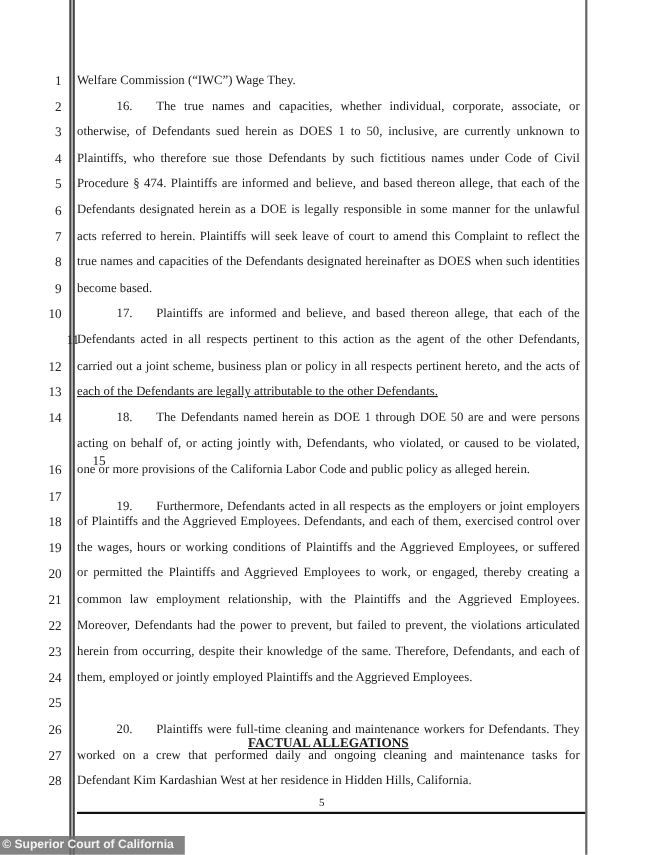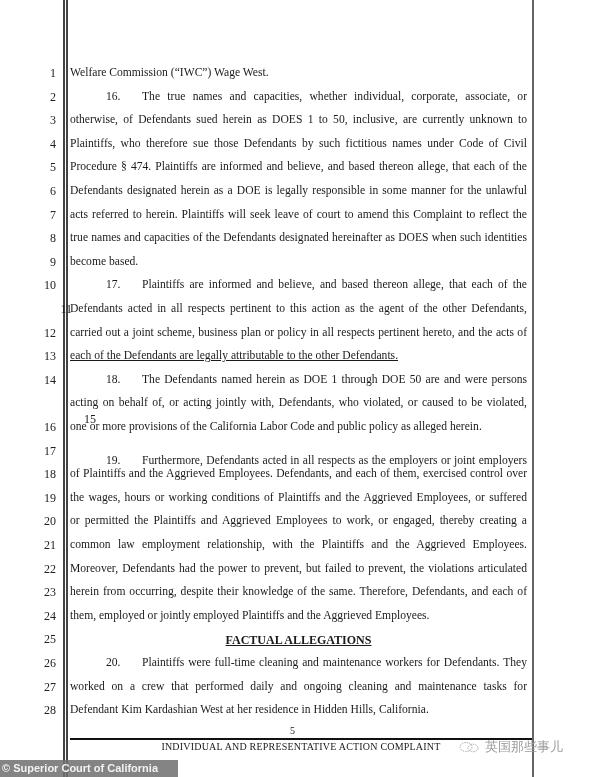--- a/index.html
+++ b/index.html
@@ -35,21 +35,21 @@
   }
 
   .footer-rule { position: absolute; left: 70px; top: 738px; width: 462px; height: 1.5px; background: #111; }
   .page-number { position: absolute; left: 290px; top: 725px; font-size: 10px; color: #222; }
   .footer-title {
     position: absolute; left: 70px; width: 462px; top: 741px;
     text-align: center; font-size: 10px; letter-spacing: 0.2px;
   }
 
   .credit {
-    position: absolute; left: 0; top: 760px; height: 17px; padding: 0 20px 0 2px;
+    position: absolute; left: 0; top: 760px; height: 17px; padding: 0 10px 0 2px;
     background: rgba(110,110,110,0.85); color: #f2f2f2;
     font-family: "Liberation Sans", "DejaVu Sans", sans-serif;
     font-weight: bold; font-size: 11px; line-height: 17px;
   }
   .watermark {
     position: absolute; left: 458px; top: 738px;
     font-family: "DejaVu Sans", sans-serif; font-size: 13px; color: #9a9a9a;
     display: flex; align-items: center; gap: 5px;
   }
   .wm-icon { width: 22px; height: 14px; }
@@ -86,21 +86,21 @@
       <div class="ln" style="top: 538px;">21</div>
       <div class="ln" style="top: 561.6px;">22</div>
       <div class="ln" style="top: 585.2px;">23</div>
       <div class="ln" style="top: 608.8px;">24</div>
       <div class="ln" style="top: 632.4px;">25</div>
       <div class="ln" style="top: 656px;">26</div>
       <div class="ln" style="top: 679.6px;">27</div>
       <div class="ln" style="top: 703.2px;">28</div>
     </div>
   <div class="body-text" id="body-text">
-      <div class="tl last" style="top: 66px;"><span>Welfare Commission (“IWC”) Wage West.</span></div>
+      <div class="tl last" style="top: 66px;"><span>Welfare Commission (“IWC”) Wage They.</span></div>
       <div class="tl indent" style="top: 89.6px;"><span class="para-num">16.</span><span>The true names and capacities, whether individual, corporate, associate, or</span></div>
       <div class="tl" style="top: 113.2px;"><span>otherwise, of Defendants sued herein as DOES 1 to 50, inclusive, are currently unknown to</span></div>
       <div class="tl" style="top: 136.8px;"><span>Plaintiffs, who therefore sue those Defendants by such fictitious names under Code of Civil</span></div>
       <div class="tl" style="top: 160.4px;"><span>Procedure § 474.  Plaintiffs are informed and believe, and based thereon allege, that each of the</span></div>
       <div class="tl" style="top: 184px;"><span>Defendants designated herein as a DOE is legally responsible in some manner for the unlawful</span></div>
       <div class="tl" style="top: 207.6px;"><span>acts referred to herein.  Plaintiffs will seek leave of court to amend this Complaint to reflect the</span></div>
       <div class="tl" style="top: 231.2px;"><span>true names and capacities of the Defendants designated hereinafter as DOES when such identities</span></div>
       <div class="tl last" style="top: 254.8px;"><span>become based.</span></div>
       <div class="tl indent" style="top: 278.4px;"><span class="para-num">17.</span><span>Plaintiffs are informed and believe, and based thereon allege, that each of the</span></div>
       <div class="tl" style="top: 302px;"><span>Defendants acted in all respects pertinent to this action as the agent of the other Defendants,</span></div>
@@ -110,31 +110,23 @@
       <div class="tl" style="top: 396.4px;"><span>acting on behalf of, or acting jointly with, Defendants, who violated, or caused to be violated,</span></div>
       <div class="tl last" style="top: 420px;"><span>one or more provisions of the California Labor Code and public policy as alleged herein.</span></div>
       <div class="tl indent" style="top: 443.6px; margin-top: 10px;"><span class="para-num">19.</span><span>Furthermore, Defendants acted in all respects as the employers or joint employers</span></div>
       <div class="tl" style="top: 467.2px;"><span>of Plaintiffs and the Aggrieved Employees. Defendants, and each of them, exercised control over</span></div>
       <div class="tl" style="top: 490.8px;"><span>the wages, hours or working conditions of Plaintiffs and the Aggrieved Employees, or suffered</span></div>
       <div class="tl" style="top: 514.4px;"><span>or permitted the Plaintiffs and Aggrieved Employees to work, or engaged, thereby creating a</span></div>
       <div class="tl" style="top: 538px;"><span>common law employment relationship, with the Plaintiffs and the Aggrieved Employees.</span></div>
       <div class="tl" style="top: 561.6px;"><span>Moreover, Defendants had the power to prevent, but failed to prevent, the violations articulated</span></div>
       <div class="tl" style="top: 585.2px;"><span>herein from occurring, despite their knowledge of the same. Therefore, Defendants, and each of</span></div>
       <div class="tl last" style="top: 608.8px;"><span>them, employed or jointly employed Plaintiffs and the Aggrieved Employees.</span></div>
-      <div class="heading" style="top: 633px;">FACTUAL ALLEGATIONS</div>
+      <div class="heading" style="top: 668px;">FACTUAL ALLEGATIONS</div>
       <div class="tl indent" style="top: 656px;"><span class="para-num">20.</span><span>Plaintiffs were full-time cleaning and maintenance workers for Defendants. They</span></div>
       <div class="tl" style="top: 679.6px;"><span>worked on a crew that performed daily and ongoing cleaning and maintenance tasks for</span></div>
       <div class="tl last" style="top: 703.2px;"><span>Defendant Kim Kardashian West at her residence in Hidden Hills, California.</span></div>
     </div>
 
   <div class="page-number">5</div>
   <div class="footer-rule"></div>
-  <div class="footer-title">INDIVIDUAL AND REPRESENTATIVE ACTION COMPLAINT</div>
 
   <div class="credit">© Superior Court of California</div>
-  <div class="watermark">
-    <svg class="wm-icon" viewBox="0 0 22 14">
-      <ellipse cx="8" cy="7" rx="6" ry="4.5" fill="none" stroke="#aaa" stroke-width="1" stroke-dasharray="1.5 1"></ellipse>
-      <ellipse cx="15" cy="8" rx="5" ry="3.8" fill="none" stroke="#aaa" stroke-width="1" stroke-dasharray="1.5 1"></ellipse>
-    </svg>
-    <span>英国那些事儿</span>
-  </div>
 </div>
 
 </body></html>

